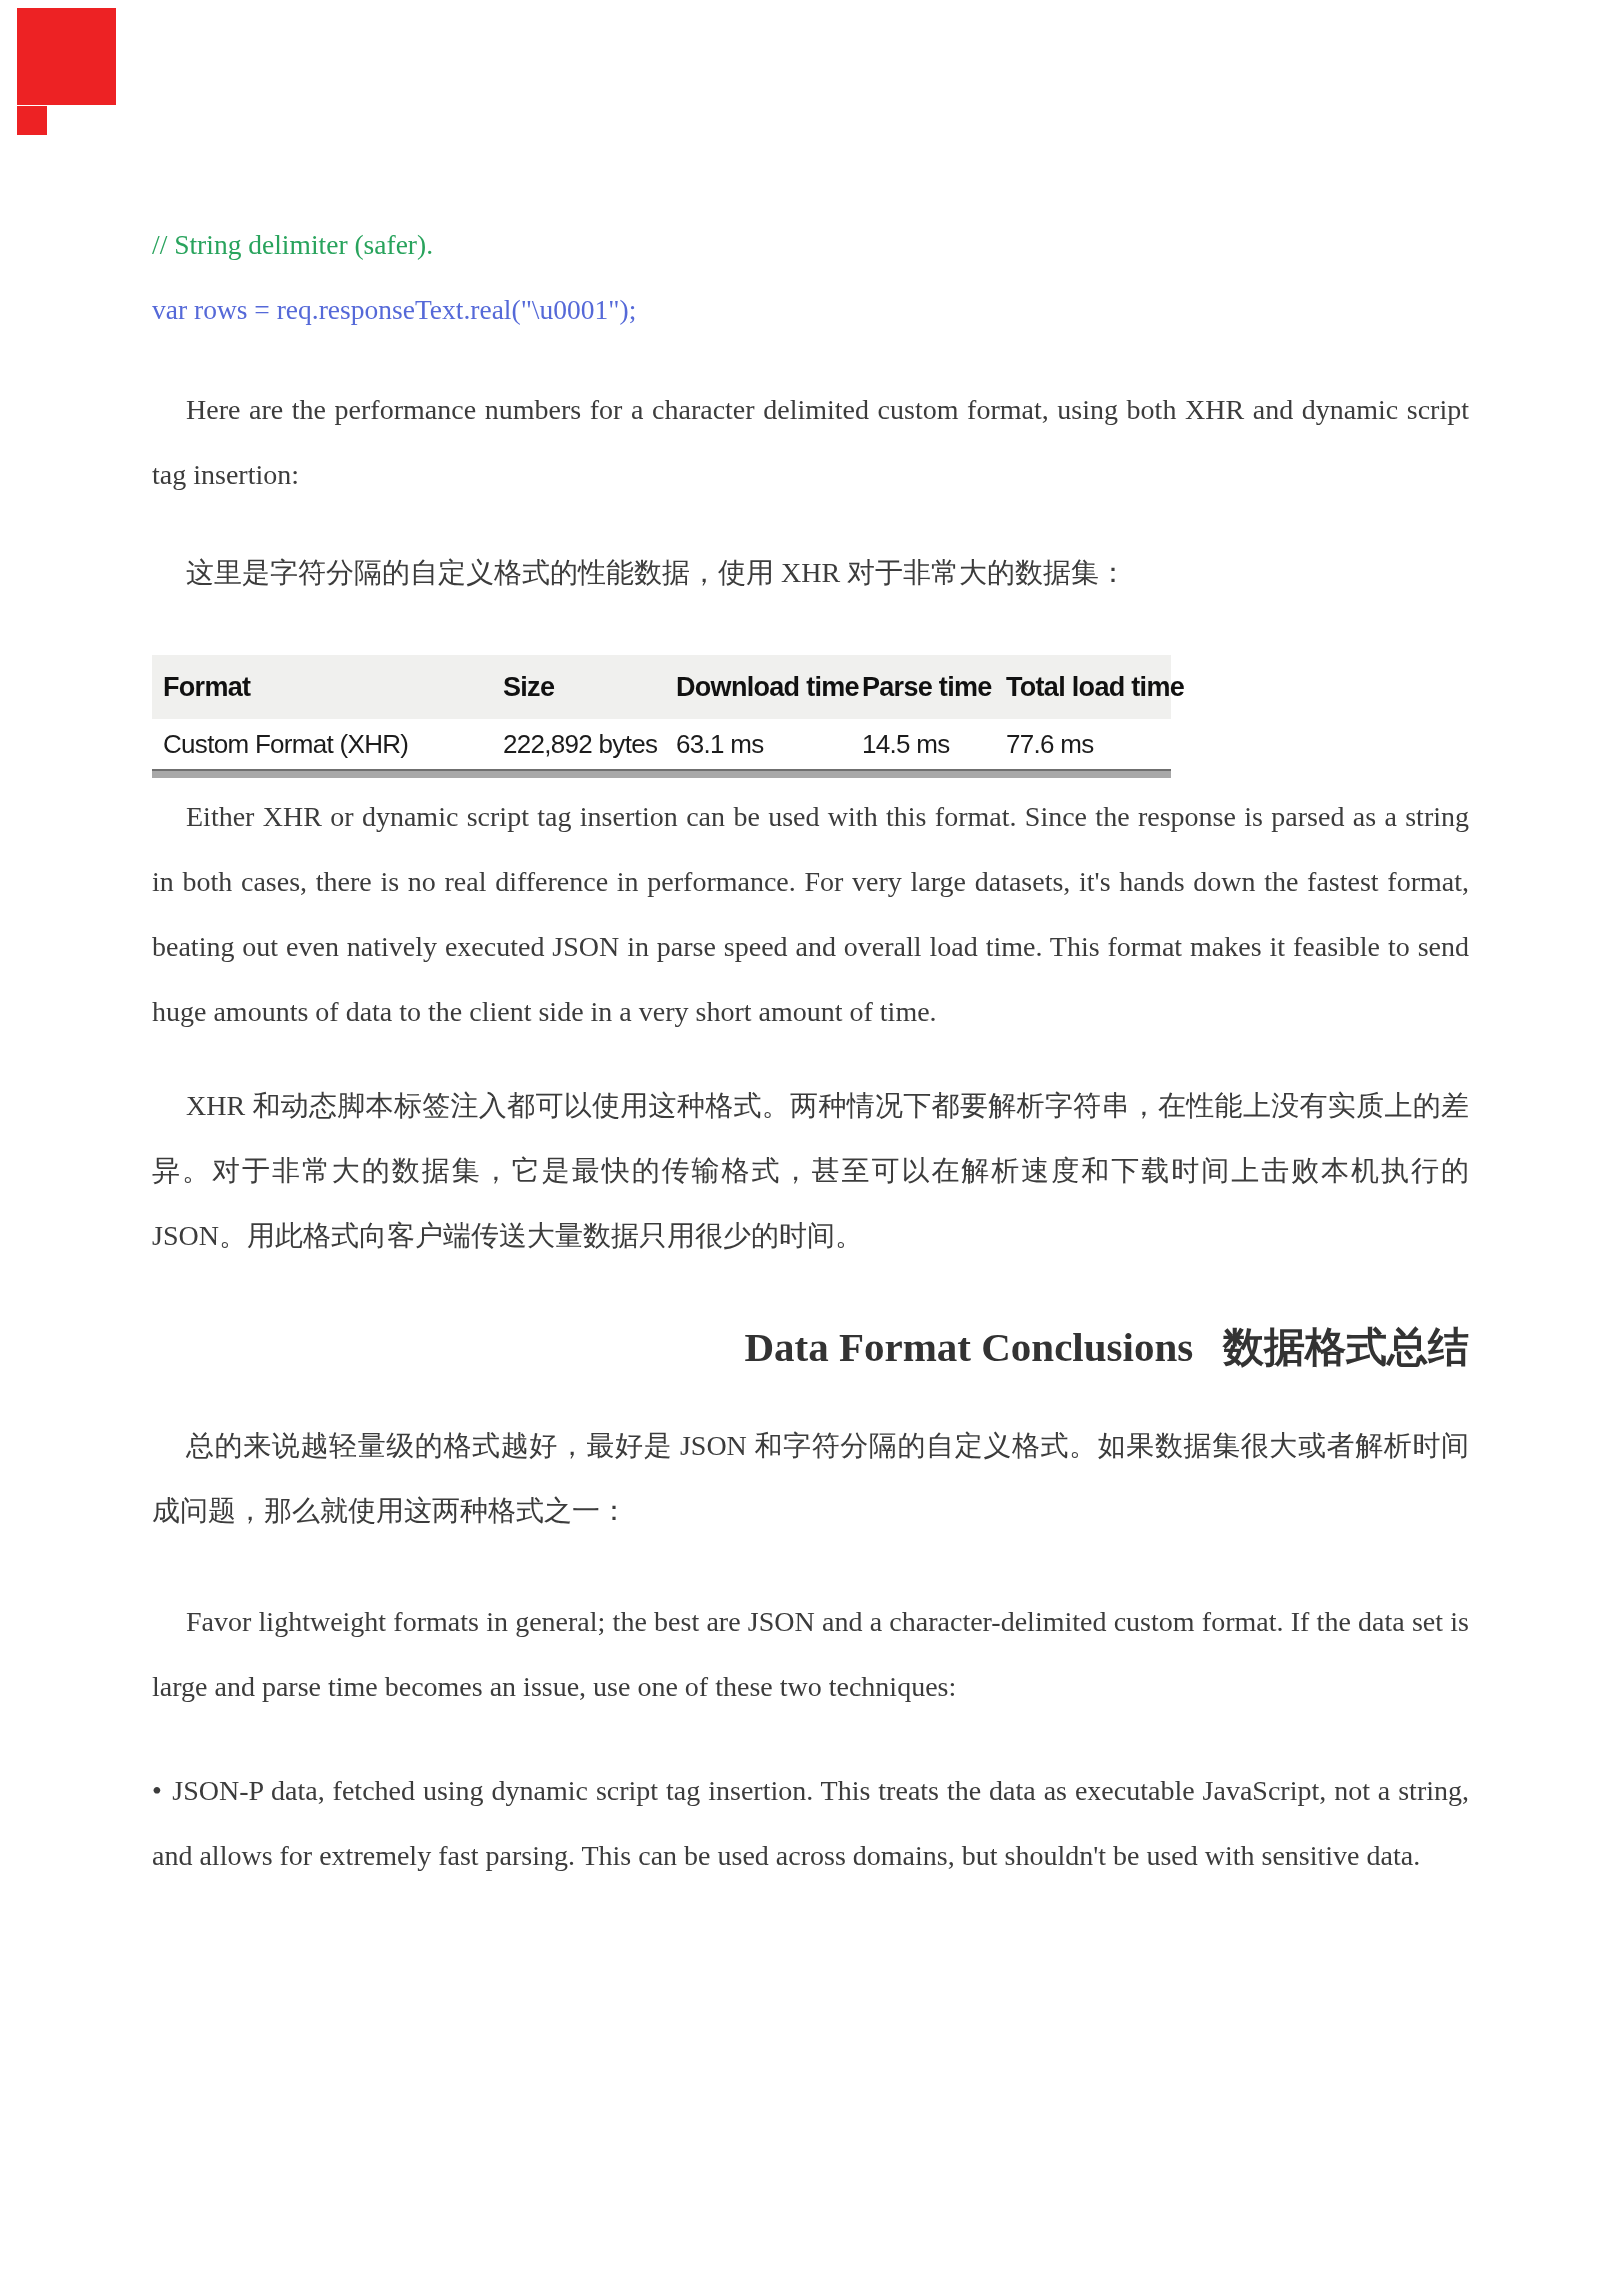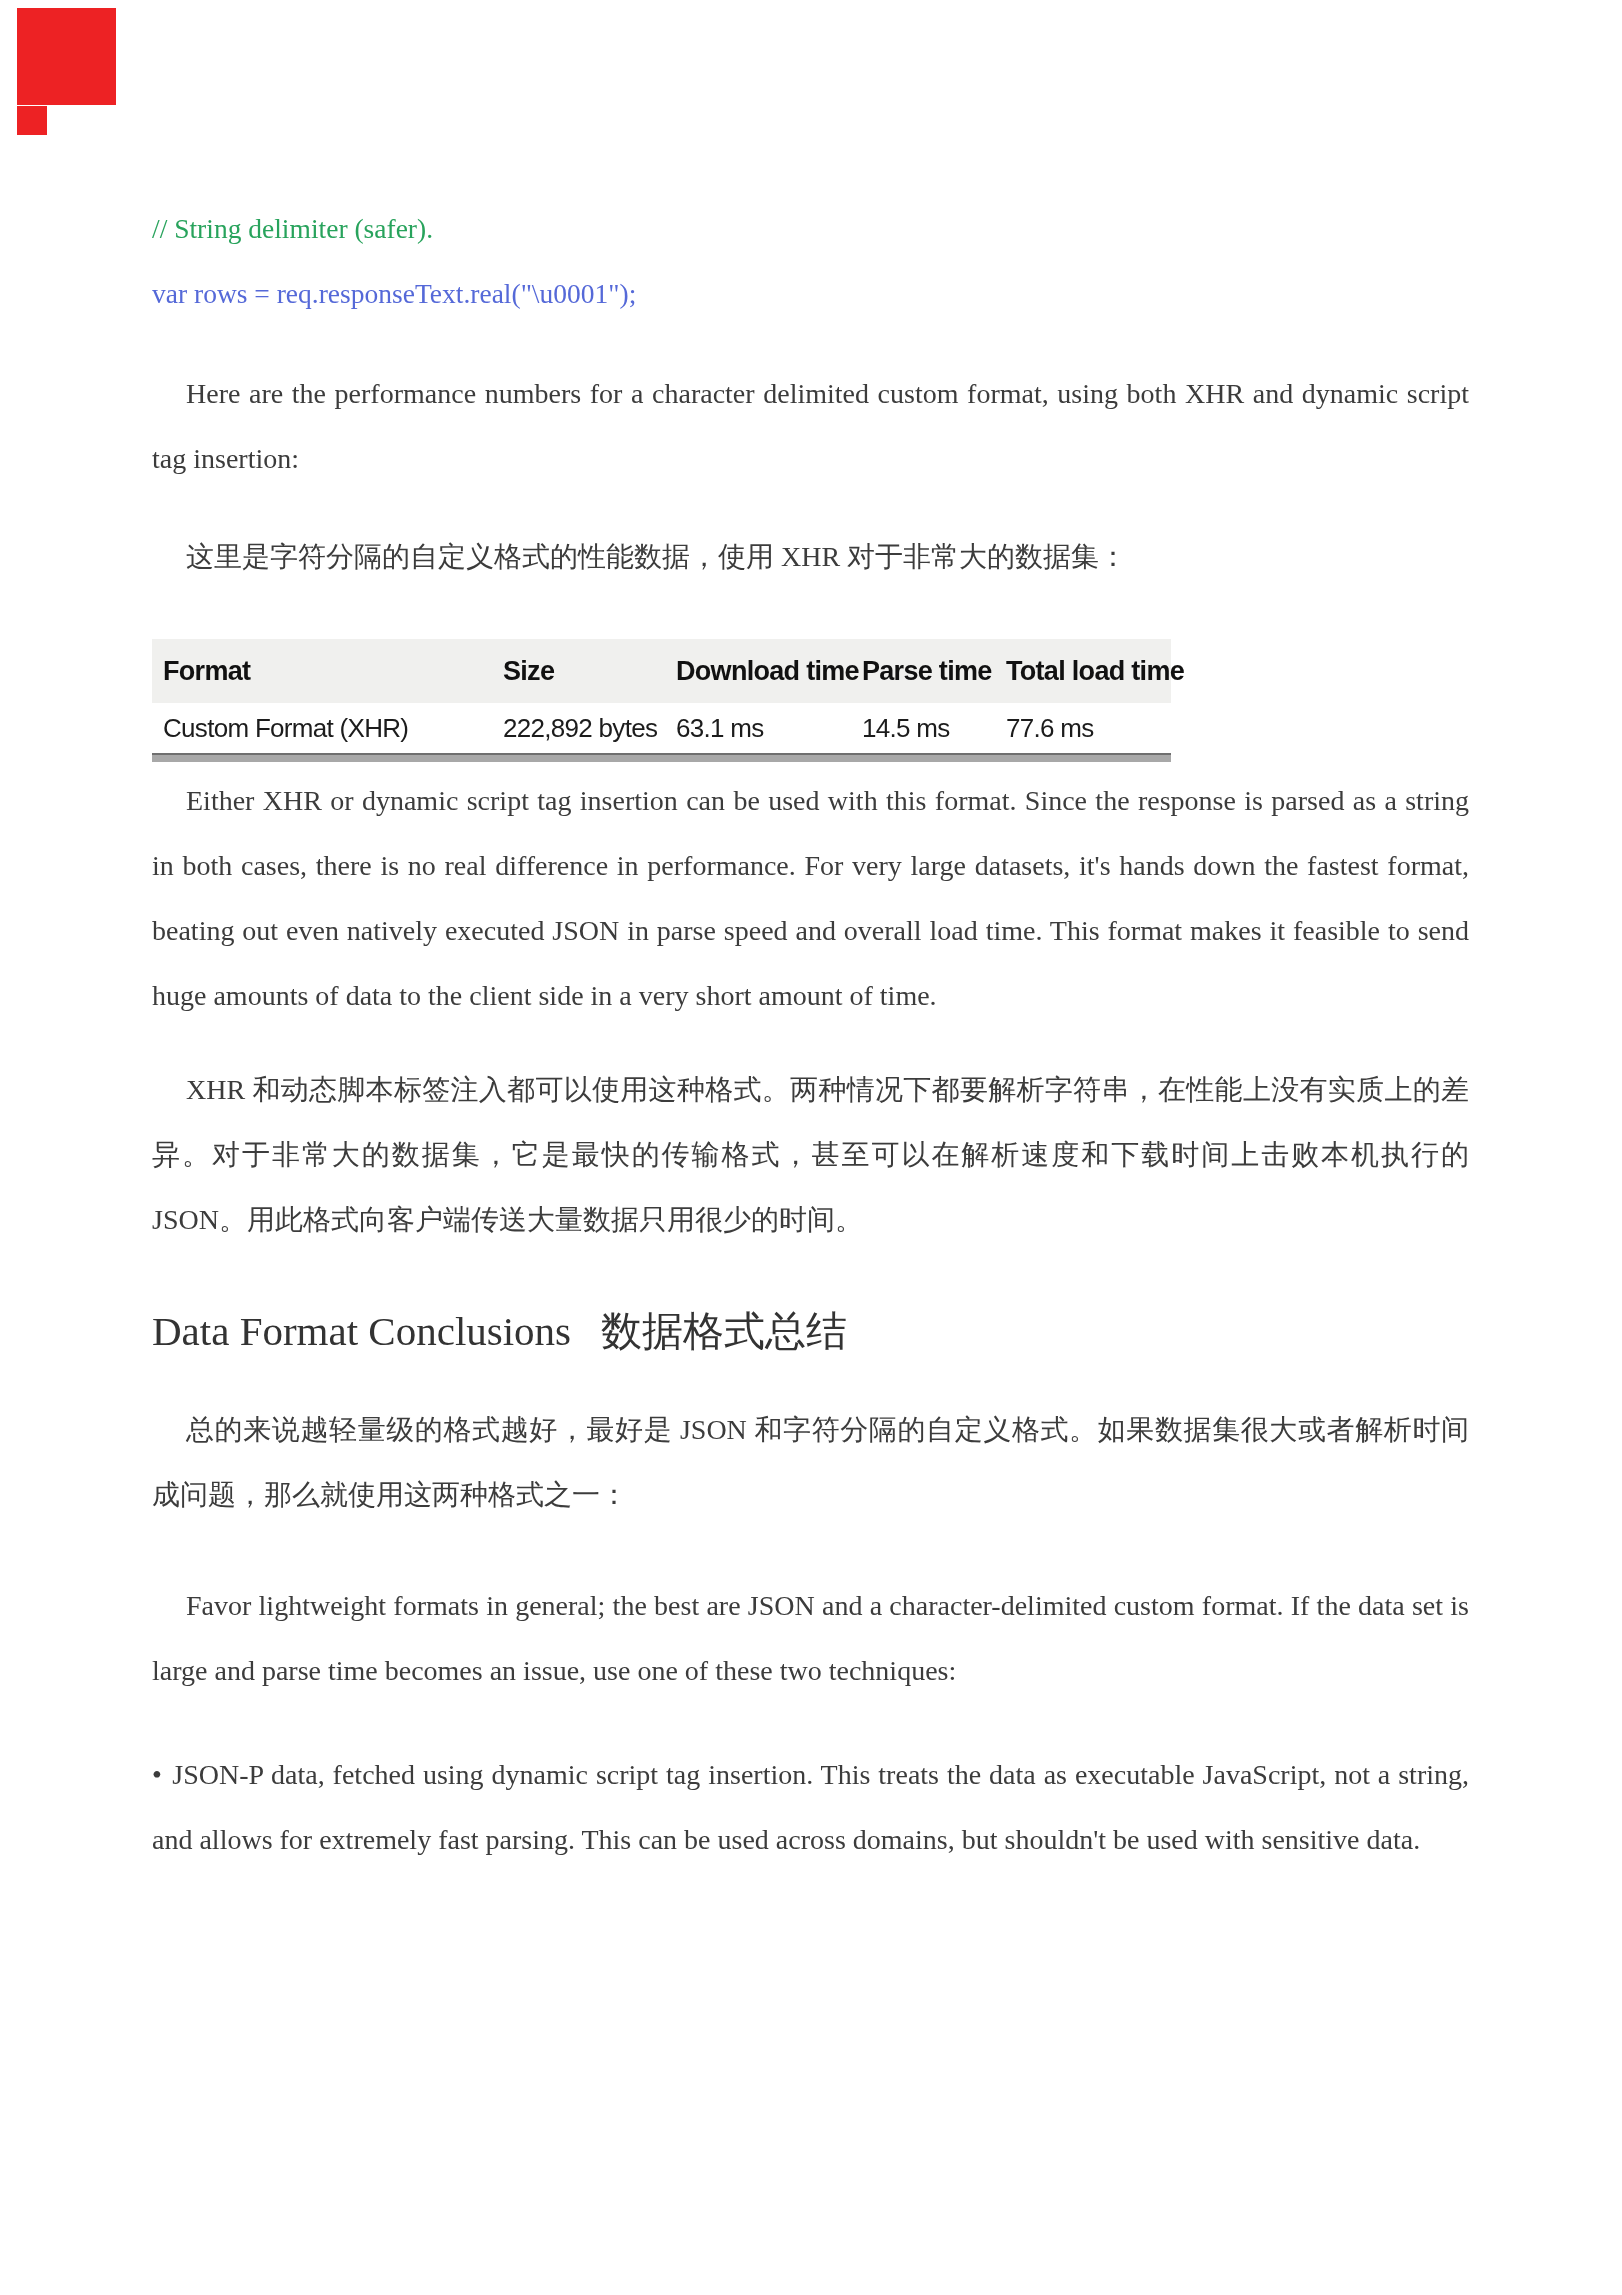--- a/index.html
+++ b/index.html
@@ -20,21 +20,21 @@
     width: 99px; height: 97px;
     background: var(--marker-red, #ed2224);
   }
   .marker-small {
     position: absolute; left: 17px; top: 106px;
     width: 30px; height: 29px;
     background: var(--marker-red, #ed2224);
   }
 
   .content {
-    position: absolute; left: 152px; top: 0;
+    position: absolute; left: 152px; top: 16px;
     width: 1317px;
     display: flex; flex-direction: column;
   }
 
   p, h2 { margin: 0; padding: 0; }
 
   .code-line {
     font-size: 27.5px;
     line-height: 65px;
     white-space: pre;
@@ -87,23 +87,23 @@
   .t-bar {
     height: 6.5px;
     background: #a8a8a8;
     border-top: 2.6px solid #6f6f6f;
   }
 
   .section-heading {
     margin-top: 43px;
     font-size: 41px;
     line-height: 72px;
-    font-weight: normal;
+    font-weight: bold;
     color: var(--heading-text, #333333);
-    text-align: left;
+    text-align: right;
   }
   .section-heading .zh-part { font-size: 41px; margin-left: 19.6px; }
 
   .bullet-para { margin-top: 39px; text-indent: 0; }
   .bullet-marker { margin-right: 10.5px; }
 </style>
 </head>
 <body>
 
 <div class="page">

